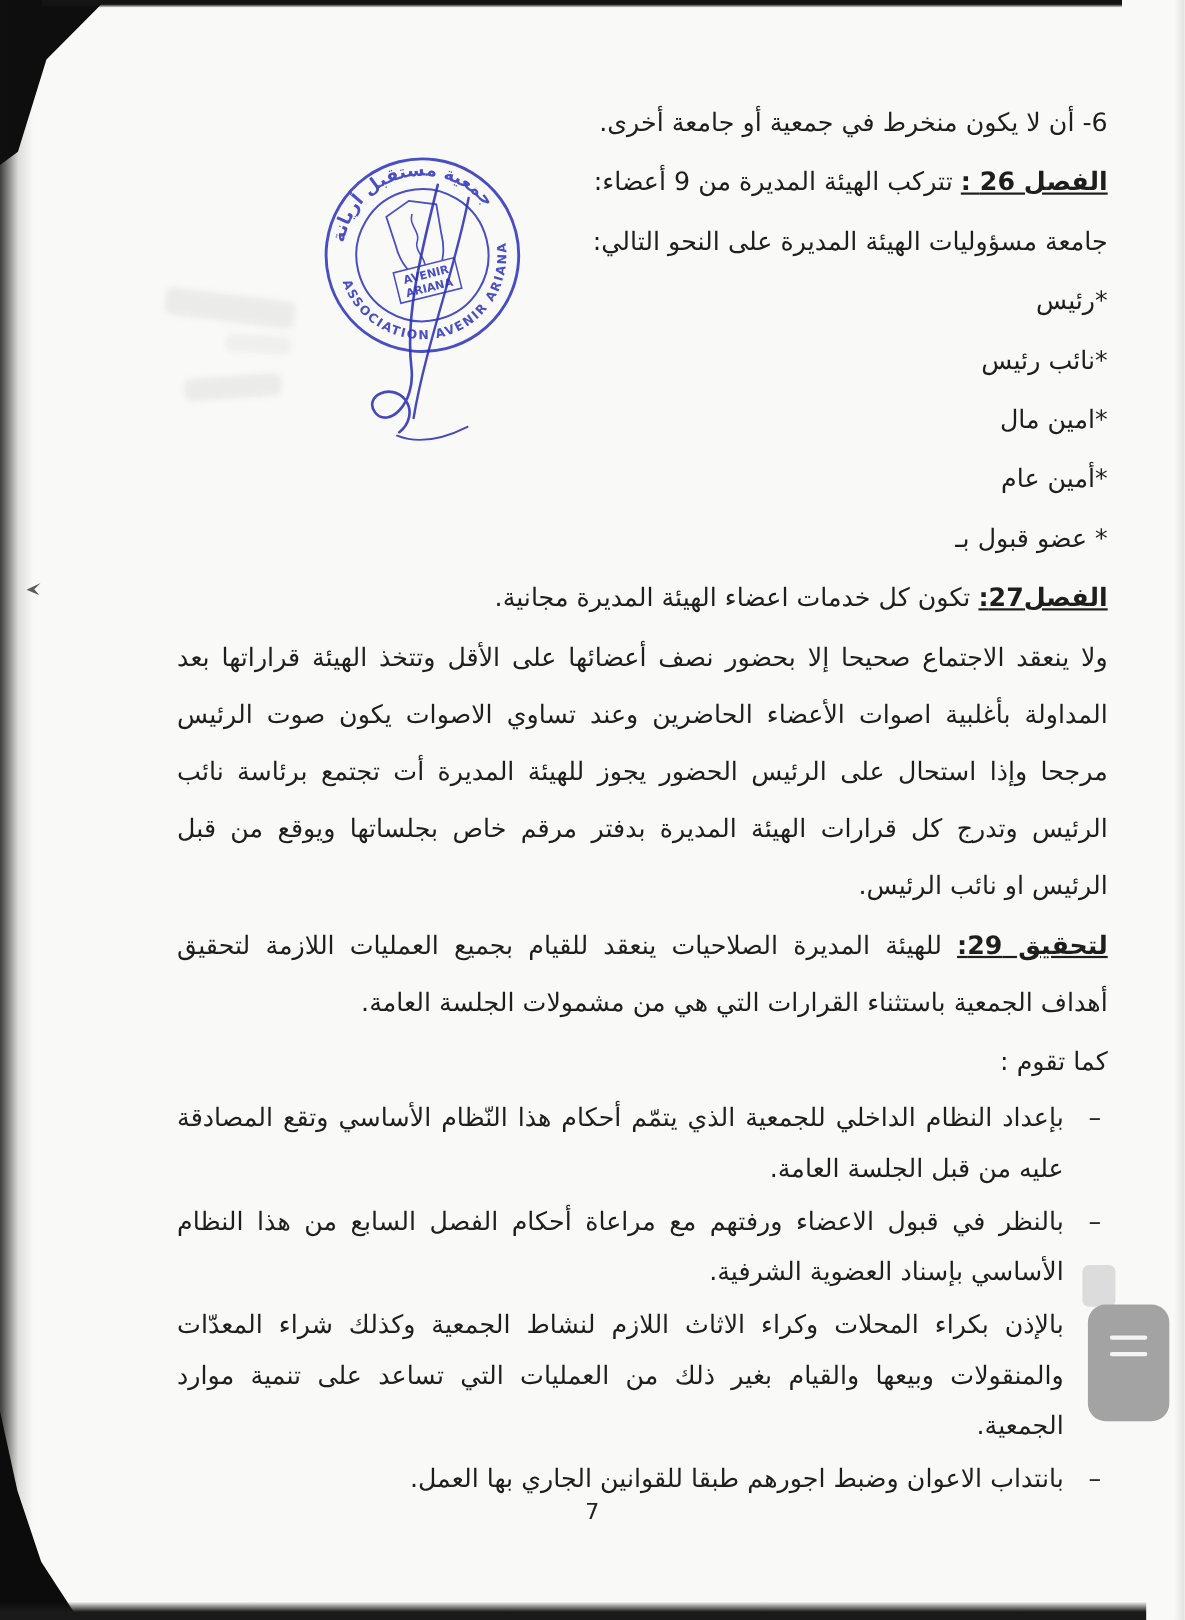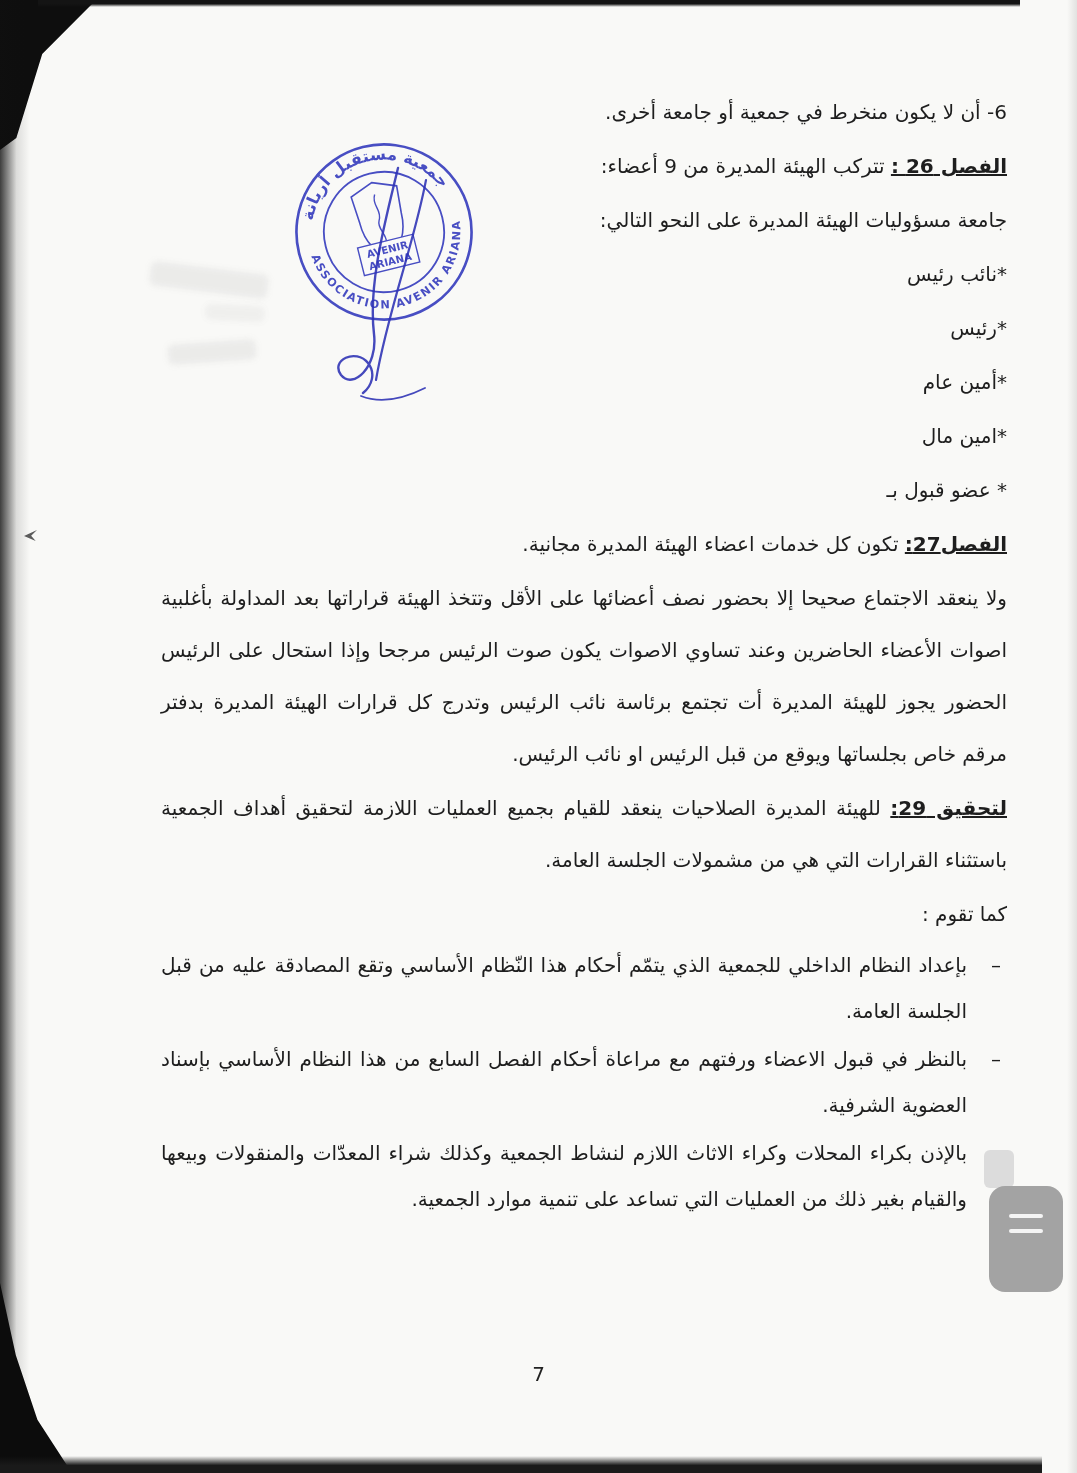--- a/index.html
+++ b/index.html
@@ -44,21 +44,21 @@
   .ghost.g2 { left:168px; top:342px; width:88px; height:20px; transform:rotate(-4deg); }
   .ghost.g3 { left:205px; top:305px; width:60px; height:16px; transform:rotate(3deg); opacity:.7; }
 
   
   .stamp { position:absolute; left:272px; top:120px; width:224px; height:224px; transform:rotate(-14deg); opacity:.92; }
   .signature { position:absolute; left:283px; top:152px; width:195px; height:265px; opacity:.88; }
 
   
   .content {
     position:absolute; top:86px; right:70px; width:846px;
-    direction:rtl; color:#1e1e1e; font-size:20px;
+    direction:rtl; color:#1e1e1e; font-size:23px;
   }
   .content p { margin:0 0 2px; line-height:52px; }
   .content p.tight { line-height:46px; }
   .just { text-align:justify; }
   .art-title { font-weight:bold; text-decoration:underline;margin-top:44px; }
   .roles p { line-height:52px; }
   .bullet { position:relative; padding-right:40px; }
   .bullet .dash { position:absolute; right:6px; top:0; }
   .pagenum {
     position:absolute; top:1362px; left:0; width:1077px; text-align:center;
@@ -125,43 +125,43 @@
     </svg>
 
     <div class="content">
       <p>6- أن لا يكون منخرط في جمعية أو جامعة أخرى.</p>
 
       <p><span class="art-title">الفصل 26 :</span> <span>تتركب الهيئة المديرة من 9 أعضاء:</span></p>
 
       <p>جامعة مسؤوليات الهيئة المديرة على النحو التالي:</p>
 
       <div class="roles">
+        <p>*رئيس</p>
         <p>*نائب رئيس</p>
-        <p>*رئيس</p>
+        <p>*امين مال</p>
         <p>*أمين عام</p>
-        <p>*امين مال</p>
         <p>* عضو قبول بـ</p>
       </div>
 
       <p><span class="art-title">الفصل27:</span> <span>تكون كل خدمات اعضاء الهيئة المديرة مجانية.</span></p>
 
 
       <p class="just">ولا ينعقد الاجتماع صحيحا إلا بحضور نصف أعضائها على الأقل وتتخذ الهيئة قراراتها بعد المداولة بأغلبية اصوات الأعضاء الحاضرين وعند تساوي الاصوات يكون صوت الرئيس مرجحا وإذا استحال على الرئيس الحضور يجوز للهيئة المديرة أت تجتمع برئاسة نائب الرئيس وتدرج كل قرارات الهيئة المديرة بدفتر مرقم خاص بجلساتها ويوقع من قبل الرئيس او نائب الرئيس.</p>
 
       <p class="just"><span class="art-title">لتحقيق 29:</span> <span>للهيئة المديرة الصلاحيات ينعقد للقيام بجميع العمليات اللازمة لتحقيق أهداف الجمعية باستثناء القرارات التي هي من مشمولات الجلسة العامة.</span></p>
 
       <p>كما تقوم :</p>
 
       <p class="bullet tight just"><span class="dash">–</span><span>بإعداد النظام الداخلي للجمعية الذي يتمّم أحكام هذا النّظام الأساسي وتقع المصادقة عليه من قبل الجلسة العامة.</span></p>
 
       <p class="bullet tight just"><span class="dash">–</span><span>بالنظر في قبول الاعضاء ورفتهم مع مراعاة أحكام الفصل السابع من هذا النظام الأساسي بإسناد العضوية الشرفية.</span></p>
 
       <p class="bullet tight just"><span class="dash">–</span><span>بالإذن بكراء المحلات وكراء الاثاث اللازم لنشاط الجمعية وكذلك شراء المعدّات والمنقولات وبيعها والقيام بغير ذلك من العمليات التي تساعد على تنمية موارد الجمعية.</span></p>
 
-      <p class="bullet tight"><span class="dash">–</span></p>
+      <p class="bullet tight"><span class="dash">–</span><span>بانتداب الاعوان وضبط اجورهم طبقا للقوانين الجاري بها العمل.</span></p>
     </div>
 
     <div class="pagenum">7</div>
   </div>
 
   <div class="handle-notch"></div>
   <div class="scroll-handle">
     <span class="bar"></span>
     <span class="bar"></span>
   </div>

